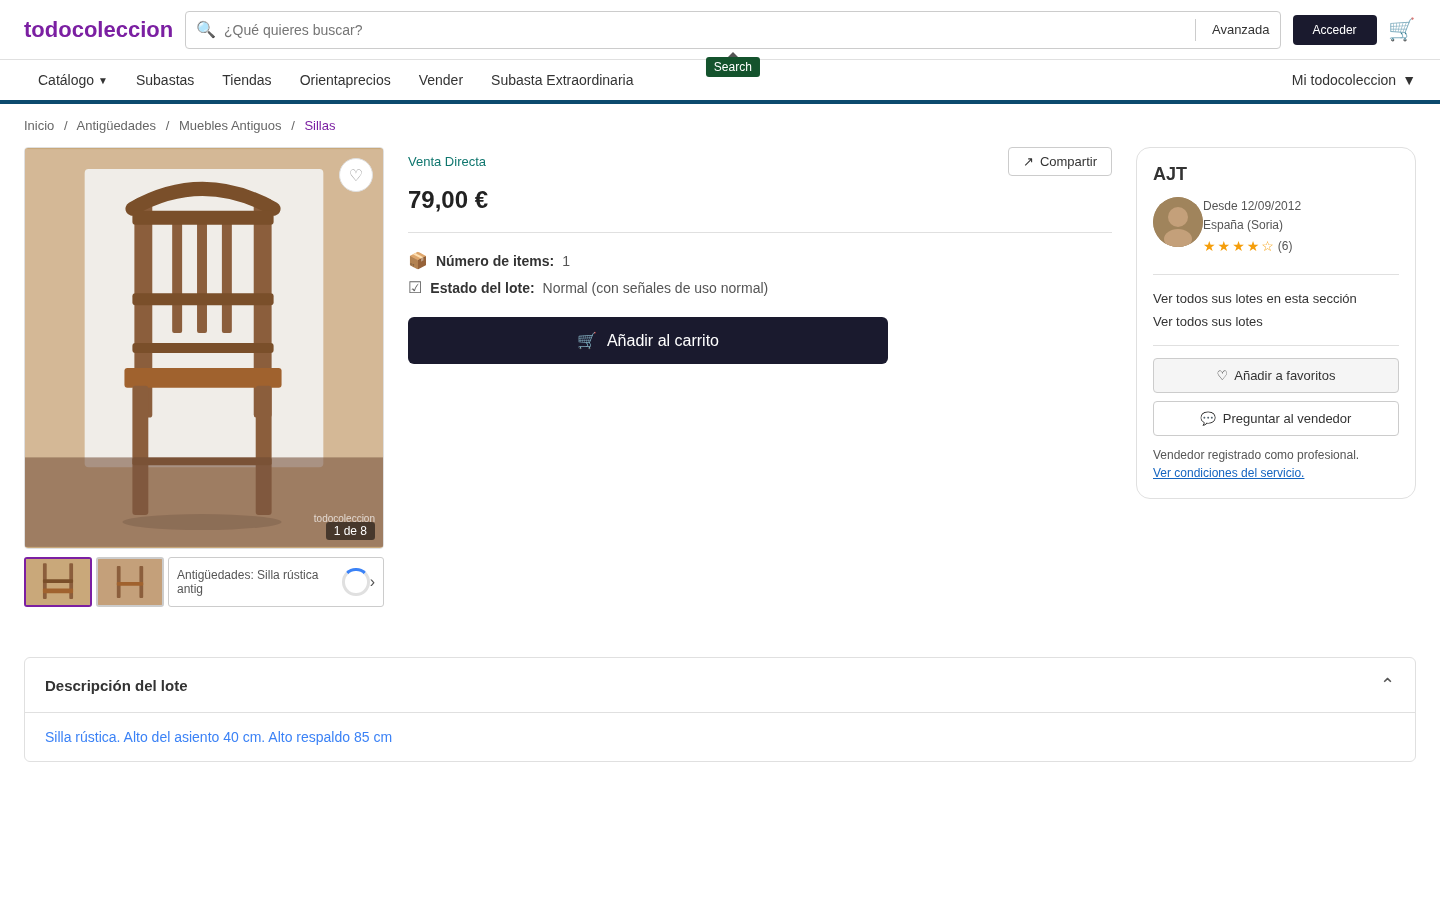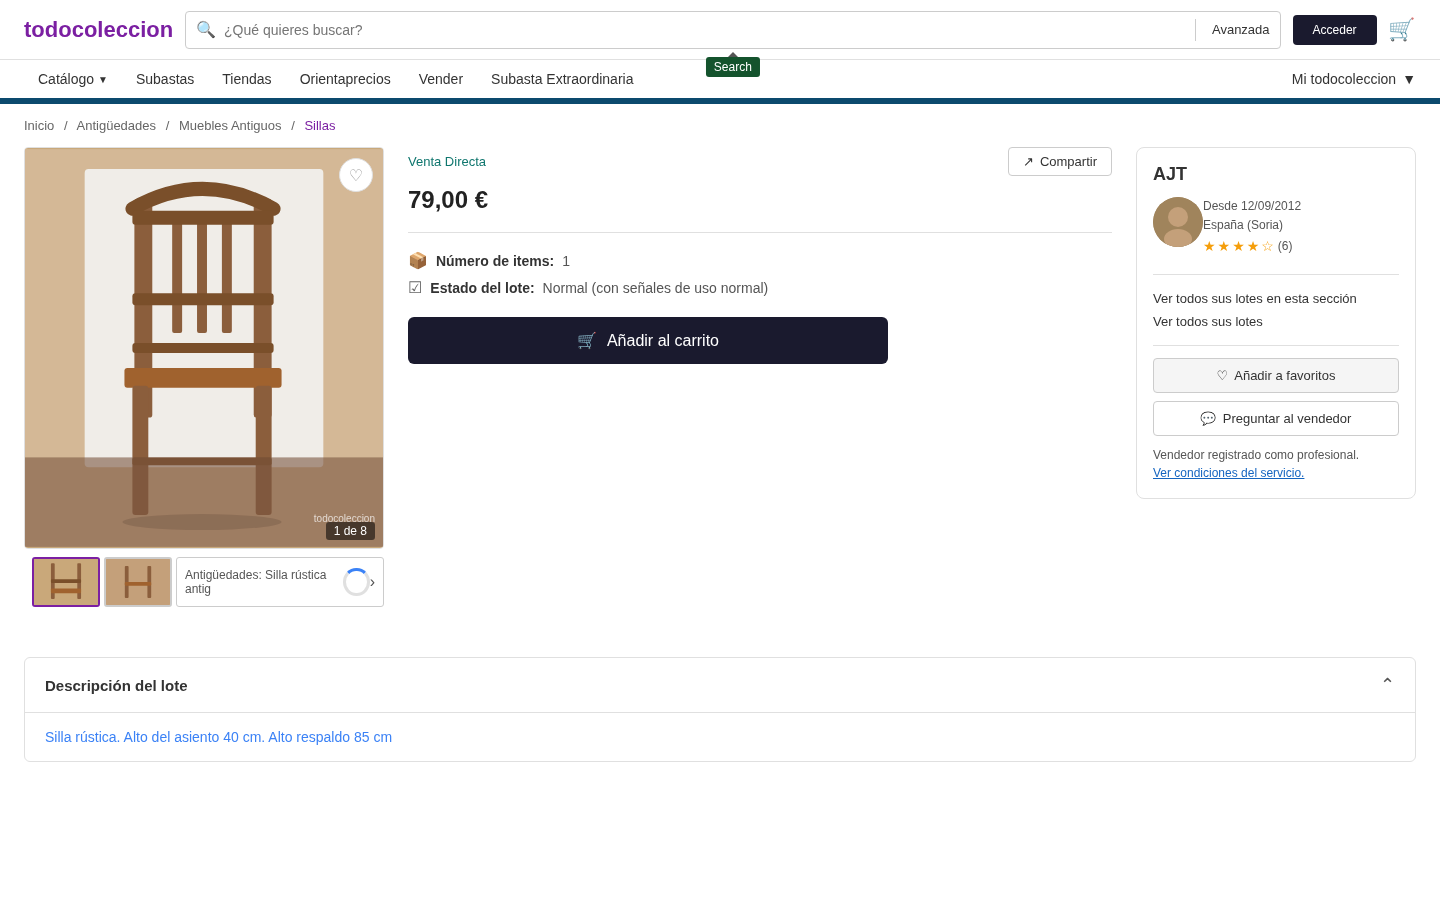--- a/index.html
+++ b/index.html
@@ -95,21 +95,21 @@
       border-style: solid;
       border-color: transparent transparent #555 transparent;
     }
 
     
     .nav {
       display: flex;
       align-items: center;
       padding: 0 24px;
       height: 44px;
-      border-bottom: 6px solid #0c4a6e;
+      border-bottom: 4px solid #0c4a6e;
       gap: 0;
     }
     .nav-left {
       display: flex;
       align-items: center;
       gap: 0;
       flex: 1;
     }
     .nav-item {
       padding: 0 14px;
@@ -204,21 +204,20 @@
       bottom: 24px;
       right: 8px;
       color: rgba(255,255,255,0.7);
       font-size: 10px;
     }
     .thumbnails {
       display: flex;
       gap: 4px;
       margin-top: 8px;
       align-items: center;
-      margin-left: 8px;
     }
     .thumb {
       width: 68px;
       height: 50px;
       border: 2px solid #7b1fa2;
       border-radius: 3px;
       overflow: hidden;
       cursor: pointer;
       flex-shrink: 0;
     }
@@ -332,21 +331,21 @@
       align-items: center;
       justify-content: center;
       gap: 10px;
     }
 
     
     .seller-panel {
       width: 280px;
       flex-shrink: 0;
       border: 1px solid #e0e0e0;
-      border-radius: 8px;
+      border-radius: 14px;
       padding: 16px;
       height: fit-content;
     }
     .seller-name {
       font-size: 18px;
       font-weight: bold;
       margin-bottom: 12px;
     }
     .seller-info {
       display: flex;

